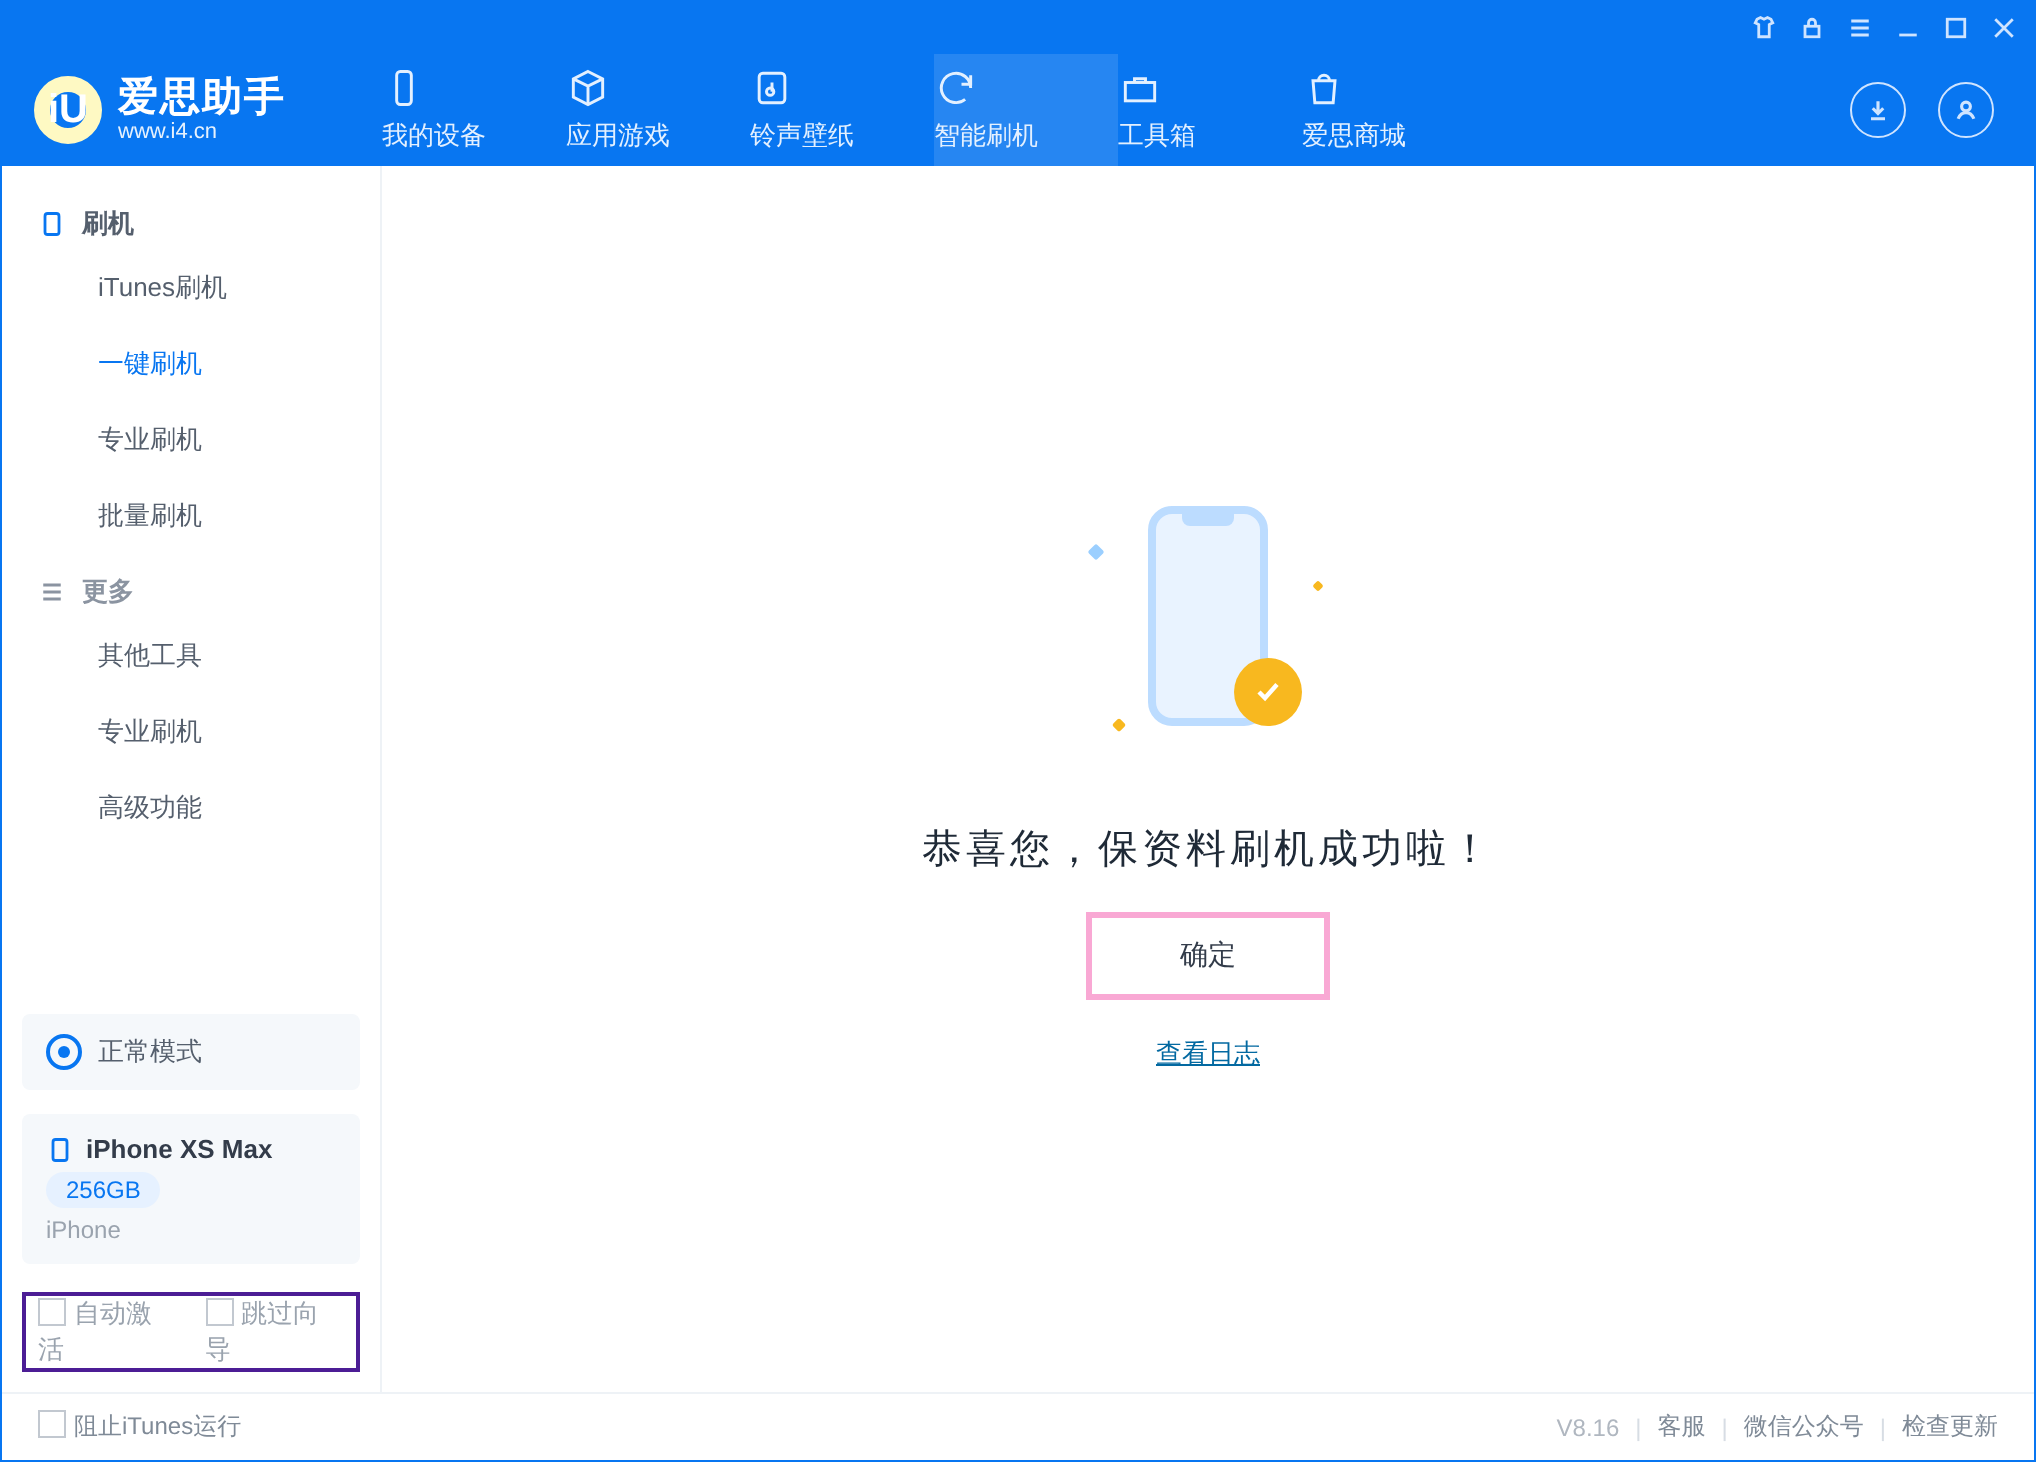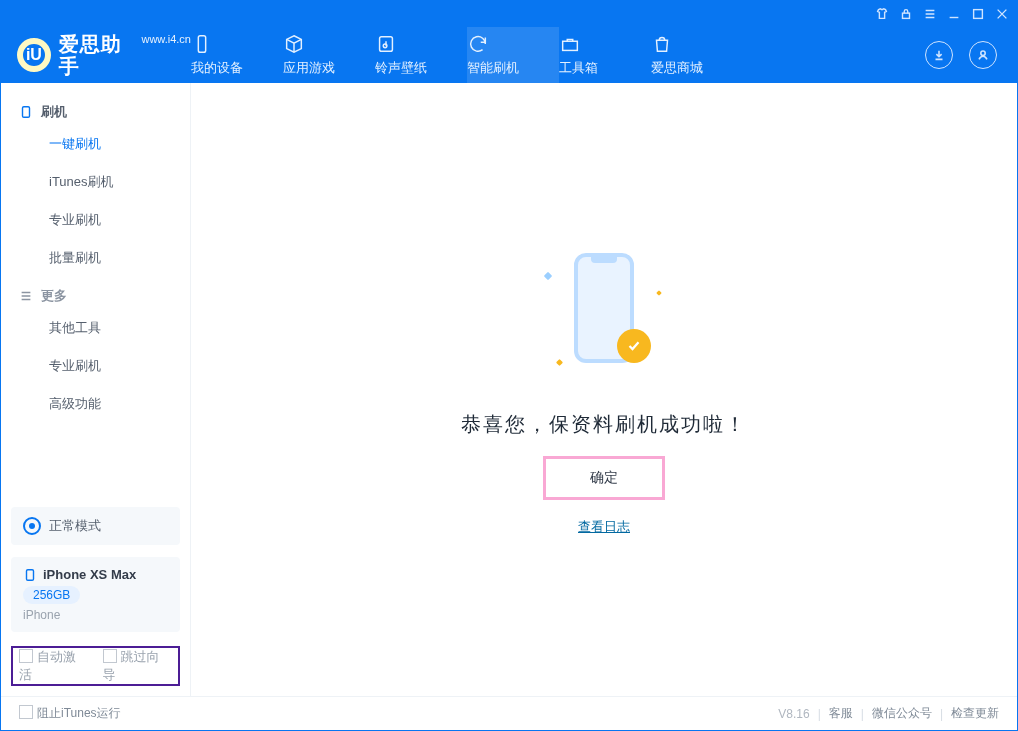--- a/index.html
+++ b/index.html
@@ -6,22 +6,22 @@
 body { background: #fff; width: 1018px; height: 731px; overflow: hidden; border: 1px solid #0876F1; display: flex; flex-direction: column; }
 
 
 .titlebar { height: 26px; background: #0876F1; display: flex; justify-content: flex-end; align-items: center; padding: 0 8px; gap: 10px; color: #cfe4ff; }
 .titlebar .ticon { width: 14px; height: 14px; display: inline-flex; align-items: center; justify-content: center; cursor: pointer; }
 .titlebar svg { stroke: #cfe4ff; stroke-width: 1.6; fill: none; }
 
 
 .topnav { height: 56px; background: #0876F1; display: flex; align-items: stretch; }
 .brand { width: 190px; display: flex; align-items: center; gap: 8px; padding-left: 16px; color: #fff; }
-.brand-logo { width: 34px; height: 34px; border-radius: 50%; border: 6px solid #fef9c3; display: flex; align-items: center; justify-content: center; color: #fff; font-weight: 700; font-size: 16px; }
-.brand-text { display: flex; flex-direction: row; line-height: 1.1; }
+.brand-logo { width: 34px; height: 34px; border-radius: 50%; border: 8px solid #fef9c3; display: flex; align-items: center; justify-content: center; color: #fff; font-weight: 700; font-size: 20px; }
+.brand-text { display: flex; flex-direction: column; line-height: 1.1; }
 .brand-text .t1 { font-size: 20px; font-weight: 700; letter-spacing: 1px; }
 .brand-text .t2 { font-size: 11px; opacity: .9; }
 .tabs { display: flex; }
 .tab { width: 92px; display: flex; flex-direction: column; align-items: flex-start; justify-content: center; gap: 4px; color: #e3f0ff; cursor: pointer; font-size: 13px; position: relative; }
 .tab .ticon { width: 22px; height: 22px; }
 .tab svg { stroke: #e3f0ff; stroke-width: 1.6; fill: none; }
 .tab.active { background: rgba(255,255,255,.12); }
 .topnav .right { margin-left: auto; display: flex; align-items: center; gap: 16px; padding-right: 20px; }
 .circ { width: 28px; height: 28px; border: 1.6px solid #cfe4ff; border-radius: 50%; display: flex; align-items: center; justify-content: center; cursor: pointer; }
 .circ svg { stroke: #cfe4ff; stroke-width: 1.8; fill: none; }
@@ -175,22 +175,22 @@
 <div class="body">
 
   <div class="sidebar">
     <div class="side-scroll">
       <div class="side-group">
         <svg width="14" height="14" viewBox="0 0 16 16">
             <rect x="4" y="2" width="8" height="12" rx="1.5"></rect>
           </svg>
         <span>刷机</span>
       </div>
+      <div class="side-item">iTunes刷机</div>
       <div class="side-item active">一键刷机</div>
-      <div class="side-item">iTunes刷机</div>
       <div class="side-item">专业刷机</div>
       <div class="side-item">批量刷机</div>
 
       <div class="side-group" style="color:#8b94a1;">
         <svg width="14" height="14" viewBox="0 0 16 16" style="stroke:#8b94a1">
             <path d="M3 4h10M3 8h10M3 12h10"></path>
           </svg>
         <span>更多</span>
       </div>
       <div class="side-item">其他工具</div>

